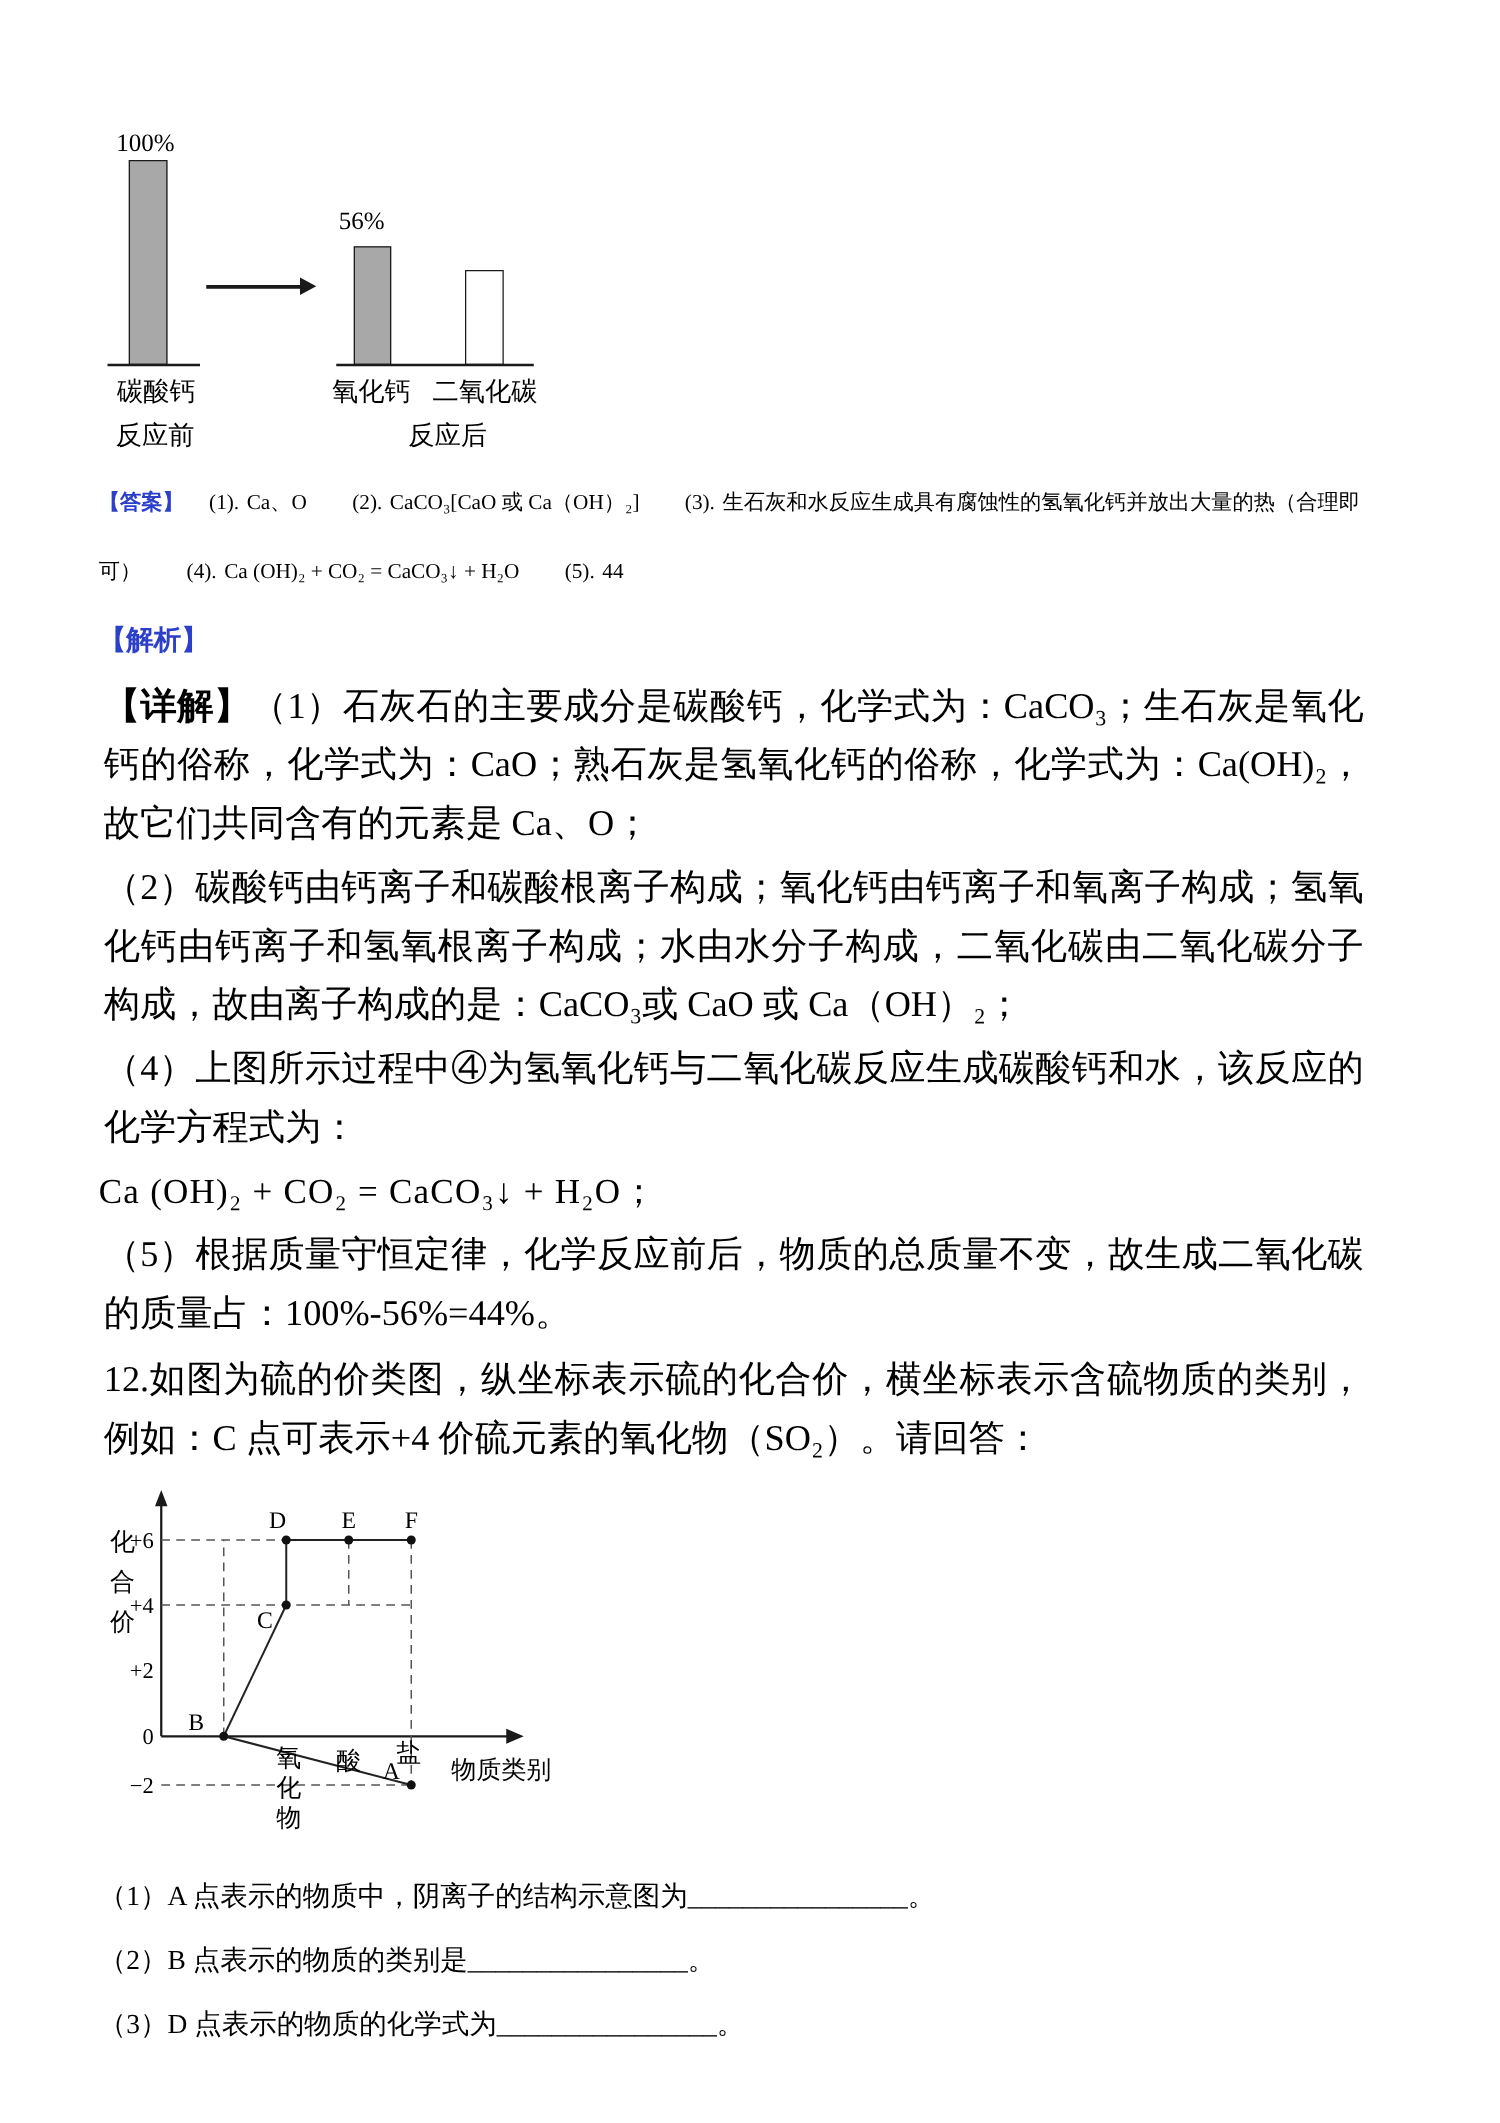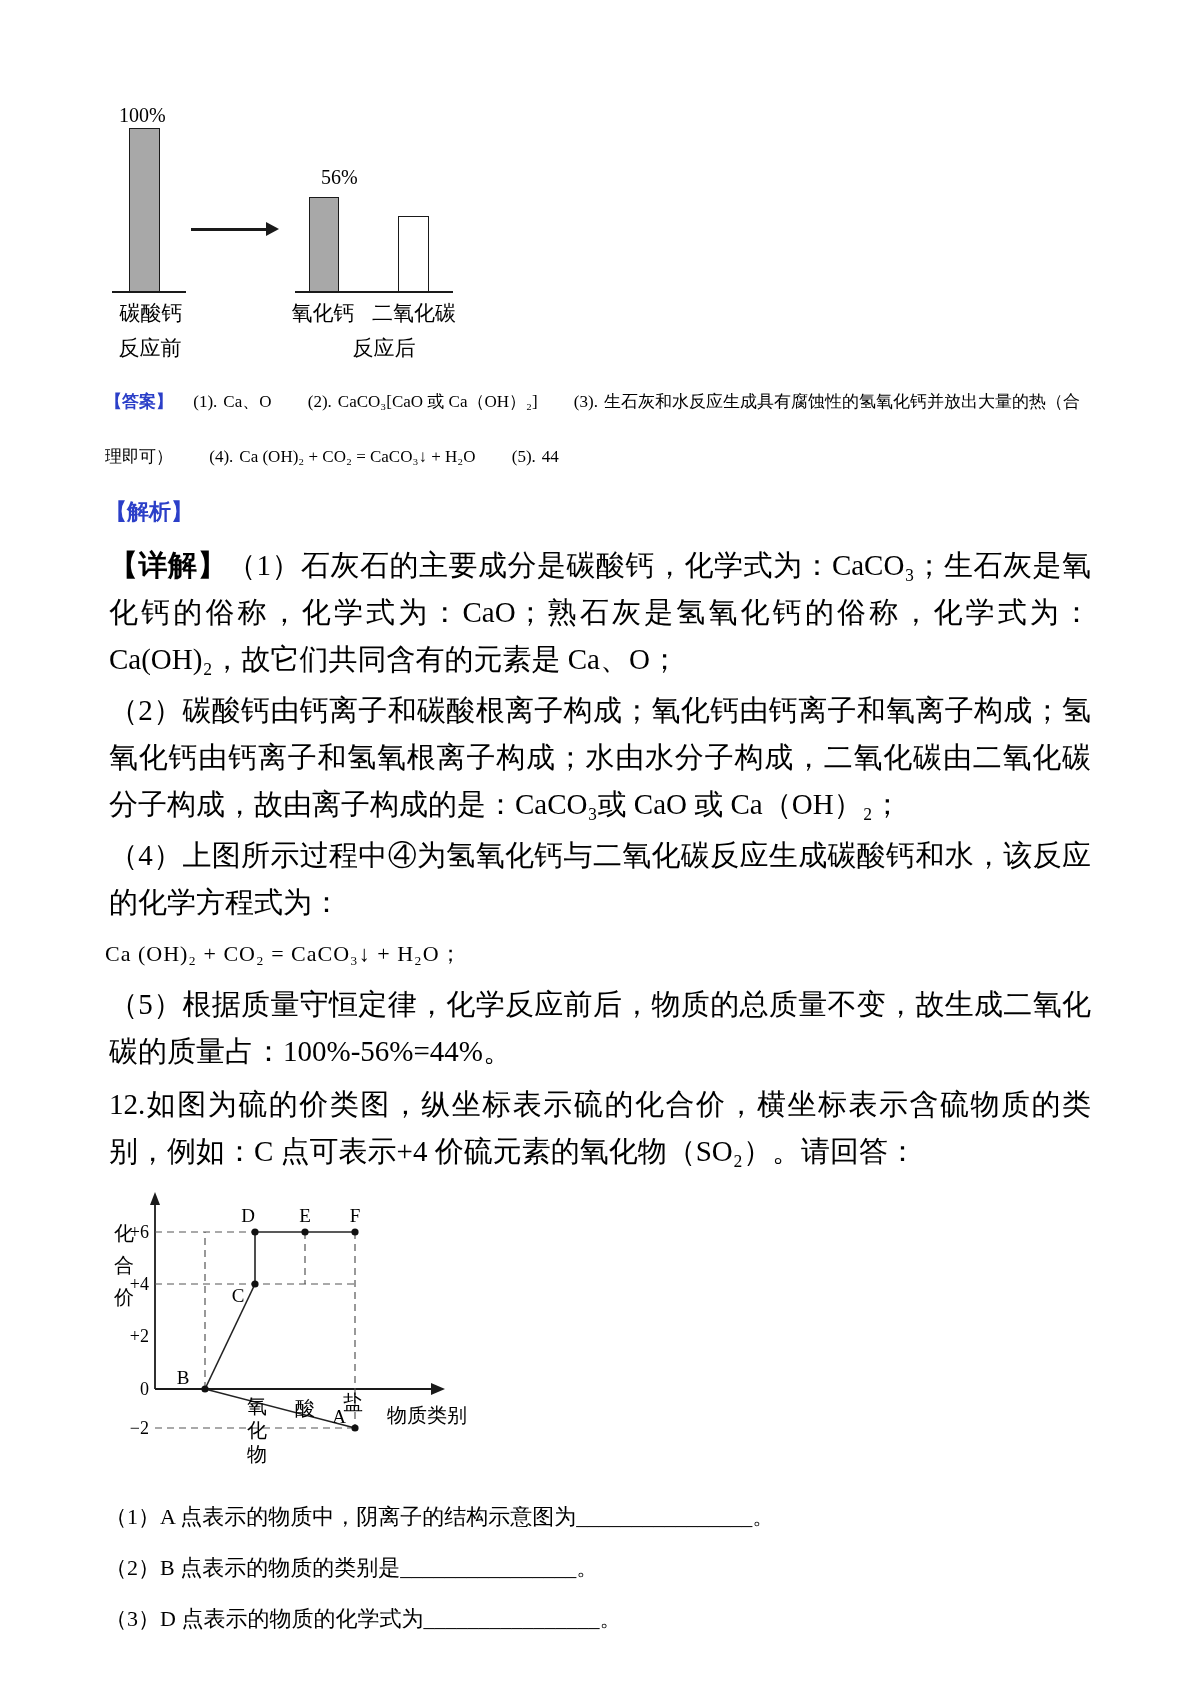--- a/index.html
+++ b/index.html
@@ -1,23 +1,23 @@
 <!DOCTYPE html>
 <html><head>
 <meta charset="utf-8">
 <style>
   html,body{margin:0;padding:0;background:#ffffff;}
   body{font-family:"Liberation Serif","DejaVu Serif",serif;color:#000;}
-  .page{position:relative;width:1200px;height:1698px;padding:104px 105px 40px 105px;box-sizing:border-box;overflow:hidden;background:#fff;}
+  .page{position:relative;width:1200px;height:1698px;padding:104px 105px 40px 79px;box-sizing:border-box;overflow:hidden;background:#fff;}
 
   
   .mass-chart{position:relative;width:480px;height:252px;margin:0 0 18px 2px;}
   .mc-val{position:absolute;font-size:20px;}
   .mc-val.v1{left:12px;top:0;}
-  .mc-val.v2{left:214px;top:62px;}
+  .mc-val.v2{left:190px;top:62px;}
   .bar{position:absolute;border:1.5px solid #1a1a1a;box-sizing:border-box;}
   .bar.bar1{left:22px;top:24px;width:31px;height:164px;background:#a8a8a8;}
   .bar.bar2{left:202px;top:93px;width:30px;height:95px;background:#a8a8a8;}
   .bar.bar3{left:291px;top:112px;width:31px;height:76px;background:#ffffff;}
   .baseline{position:absolute;height:2px;background:#1a1a1a;}
   .baseline.b1{left:5px;top:187px;width:74px;}
   .baseline.b2{left:188px;top:187px;width:158px;}
   .arrow{position:absolute;left:84px;top:118px;width:88px;height:14px;}
   .arrow-shaft{position:absolute;left:0;top:5.5px;width:76px;height:3px;background:#1a1a1a;}
   .arrow-head{position:absolute;right:0;top:0;width:0;height:0;border-left:13px solid #1a1a1a;border-top:7px solid transparent;border-bottom:7px solid transparent;}
@@ -30,21 +30,21 @@
 
   
   .answer-line{font-size:17px;line-height:55px;margin:0;}
   .tag{font-weight:bold;color:#2b3fc8;}
   .tag-dark{font-weight:bold;color:#000;}
   .answer-line .tag{margin-right:16px;}
   .ans-item{margin-right:32px;}
   .ans-item .marker{margin-right:6px;}
   .tagline{font-size:22px;line-height:40px;margin:8px 0 10px 0;}
   .detail{font-size:29px;line-height:47px;text-align:justify;margin:4px;}
-  .eq-line{font-size:22px;line-height:47px;letter-spacing:1px;margin:0;}
+  .eq-line{font-size:28px;line-height:47px;letter-spacing:1px;margin:0;}
   .stem{margin-top:6px;}
   .subq{font-size:22px;line-height:51px;margin:0;}
 
   
   .valence-svg{display:block;margin:14px 0 10px 0;}
   .axis{stroke:#1a1a1a;stroke-width:1.8;}
   .afill{fill:#1a1a1a;}
   .dash{stroke:#555;stroke-width:1.2;stroke-dasharray:7 5;fill:none;}
   .series{stroke:#222;stroke-width:1.6;}
   .pt{fill:#111;}

